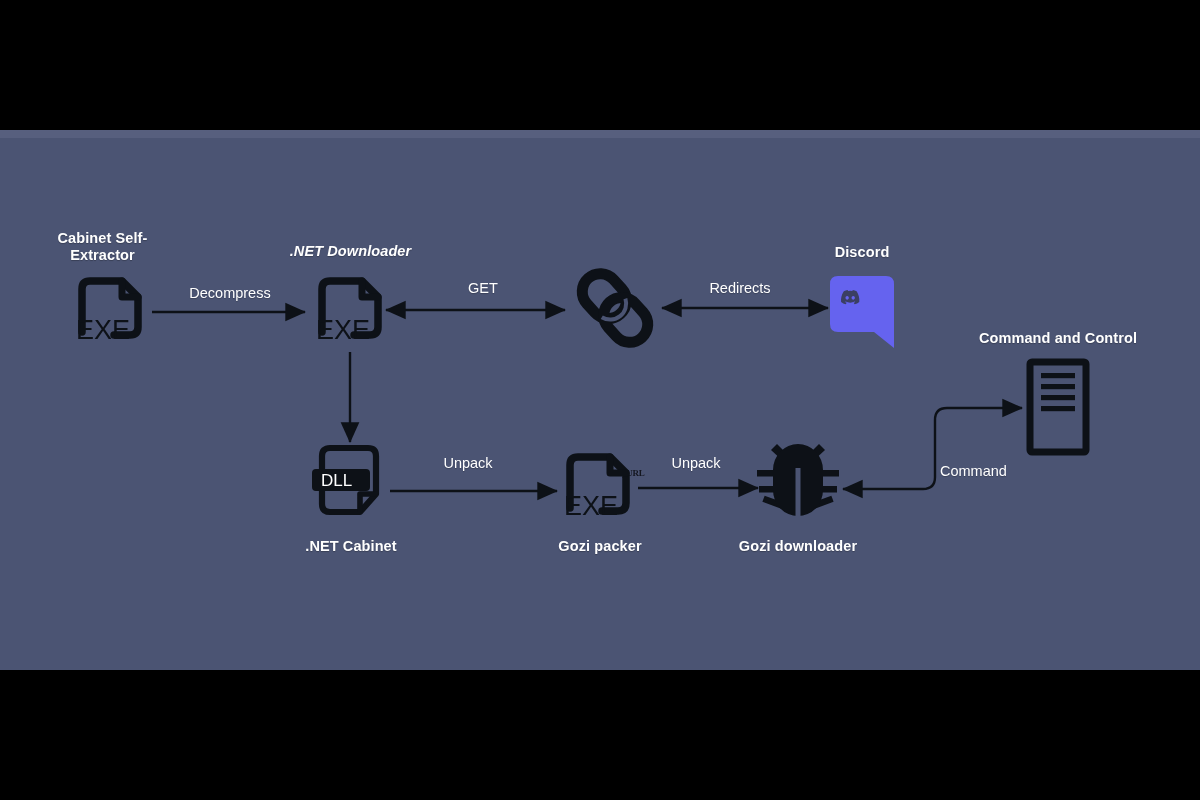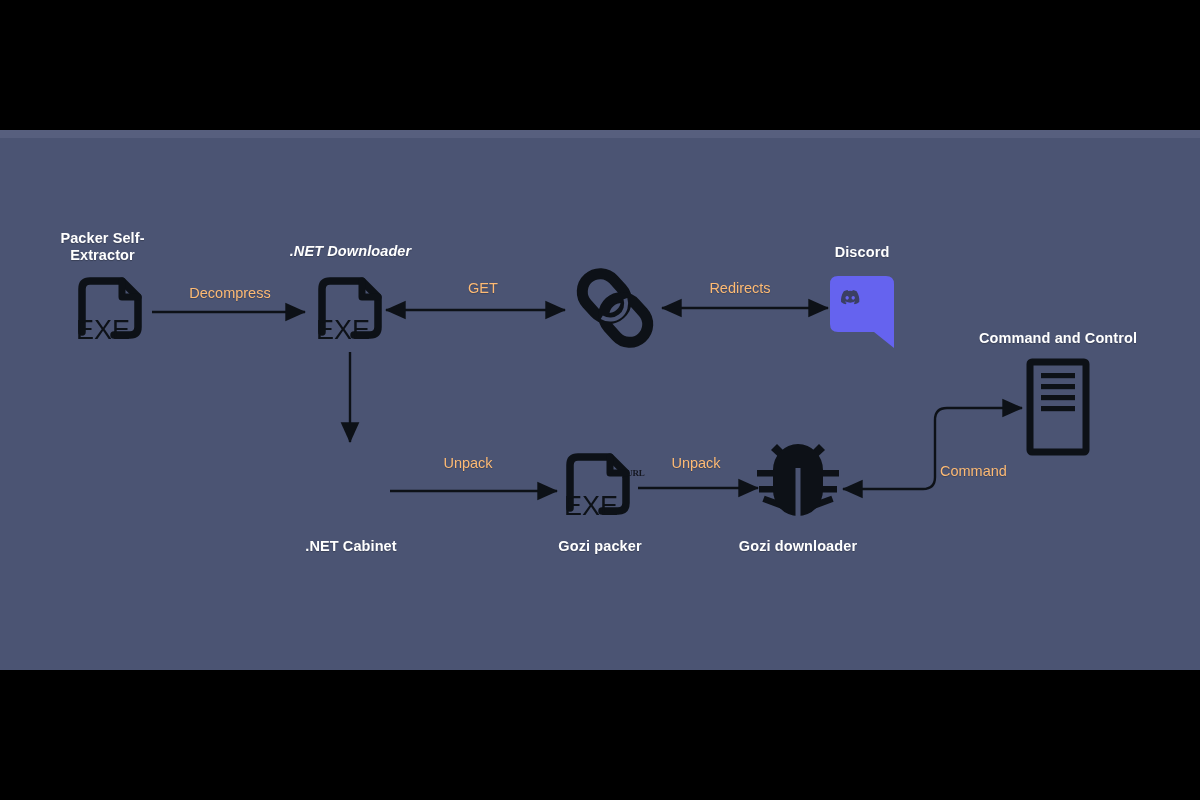--- a/index.html
+++ b/index.html
@@ -53,21 +53,21 @@
     font-weight: bold;
     font-size: 14.5px;
     line-height: 17px;
     text-align: center;
     letter-spacing: 0.1px;
     white-space: pre-line;
     text-shadow: 0 1px 1px rgba(0,0,0,0.25);
   }
   .edge-label {
     position: absolute;
-    color: #fdba74;
+    color: #ffffff;
     font-family: "Liberation Sans", sans-serif;
     font-weight: normal;
     font-size: 14.5px;
     line-height: 17px;
     text-align: center;
     white-space: nowrap;
     text-shadow: 0 1px 1px rgba(0,0,0,0.22);
   }
   .icon-box {
     position: absolute;
@@ -123,21 +123,21 @@
 
       <g>
         <line x1="638" y1="358" x2="758" y2="358" stroke="#0d1117" stroke-width="2.4" marker-end="url(#arrowEnd)"></line>
       </g>
 
       <g>
         <path d="M 1022,278 L 947,278 Q 935,278 935,290 L 935,347 Q 935,359 923,359 L 843,359" fill="none" stroke="#0d1117" stroke-width="2.4" marker-start="url(#arrowStart)" marker-end="url(#arrowEnd)"></path>
       </g>
     </svg>
 
-    <div class="node-label" style="left:20px; top:100px; width:165px;">Packer Self-
+    <div class="node-label" style="left:20px; top:100px; width:165px;">Cabinet Self-
 Extractor</div>
     <div class="icon-box" style="left:68px; top:142px;">
       <svg width="84" height="82" viewBox="0 0 84 82">
 
         <path d="M14,60 L14,17 Q14,9 22,9 L54,9 L70,25 L70,55 Q70,63 62,63 L46,63" fill="none" stroke="#0d1117" stroke-width="7.5" stroke-linecap="round" stroke-linejoin="round"></path>
         <path d="M54,9 L54,25 L70,25" fill="none" stroke="#0d1117" stroke-width="7" stroke-linecap="round" stroke-linejoin="round"></path>
         <text x="8" y="67" font-family="Liberation Sans, sans-serif" font-size="27" font-weight="normal" fill="#0d1117">EXE</text>
       </svg>
     </div>
 
@@ -179,20 +179,30 @@
     <div class="icon-box" style="left:1026px; top:228px;">
       <svg width="64" height="98" viewBox="0 0 64 98">
         <rect x="4" y="4" width="56" height="90" rx="2" ry="2" fill="none" stroke="#0d1117" stroke-width="7"></rect>
         <rect x="15" y="15" width="34" height="5.2" fill="#0d1117"></rect>
         <rect x="15" y="26" width="34" height="5.2" fill="#0d1117"></rect>
         <rect x="15" y="37" width="34" height="5.2" fill="#0d1117"></rect>
         <rect x="15" y="48" width="34" height="5.2" fill="#0d1117"></rect>
       </svg>
     </div>
 
+    <div class="icon-box" style="left:310px; top:312px;">
+      <svg width="82" height="84" viewBox="0 0 82 84">
+
+        <path d="M12,14 Q12,6 20,6 L58,6 Q66,6 66,14 L66,52 L50,70 L20,70 Q12,70 12,62 Z" fill="none" stroke="#0d1117" stroke-width="6.2" stroke-linejoin="round"></path>
+        <path d="M66,52 L50,52 L50,70" fill="none" stroke="#0d1117" stroke-width="5.6" stroke-linejoin="round"></path>
+
+        <rect x="2" y="27" width="58" height="22" rx="4" ry="4" fill="#0d1117"></rect>
+        <text x="11" y="44" font-family="Liberation Sans, sans-serif" font-size="17" font-weight="normal" fill="#ffffff">DLL</text>
+      </svg>
+    </div>
     <div class="node-label" style="left:272px; top:408px; width:158px;">.NET Cabinet</div>
 
     <div class="icon-box" style="left:556px; top:318px;">
       <svg width="84" height="82" viewBox="0 0 84 82">
         <path d="M14,60 L14,17 Q14,9 22,9 L54,9 L70,25 L70,55 Q70,63 62,63 L46,63" fill="none" stroke="#0d1117" stroke-width="7.5" stroke-linecap="round" stroke-linejoin="round"></path>
         <path d="M54,9 L54,25 L70,25" fill="none" stroke="#0d1117" stroke-width="7" stroke-linecap="round" stroke-linejoin="round"></path>
         <text x="8" y="67" font-family="Liberation Sans, sans-serif" font-size="27" font-weight="normal" fill="#0d1117">EXE</text>
       </svg>
     </div>
     <div class="node-label" style="left:520px; top:408px; width:160px;">Gozi packer</div>

